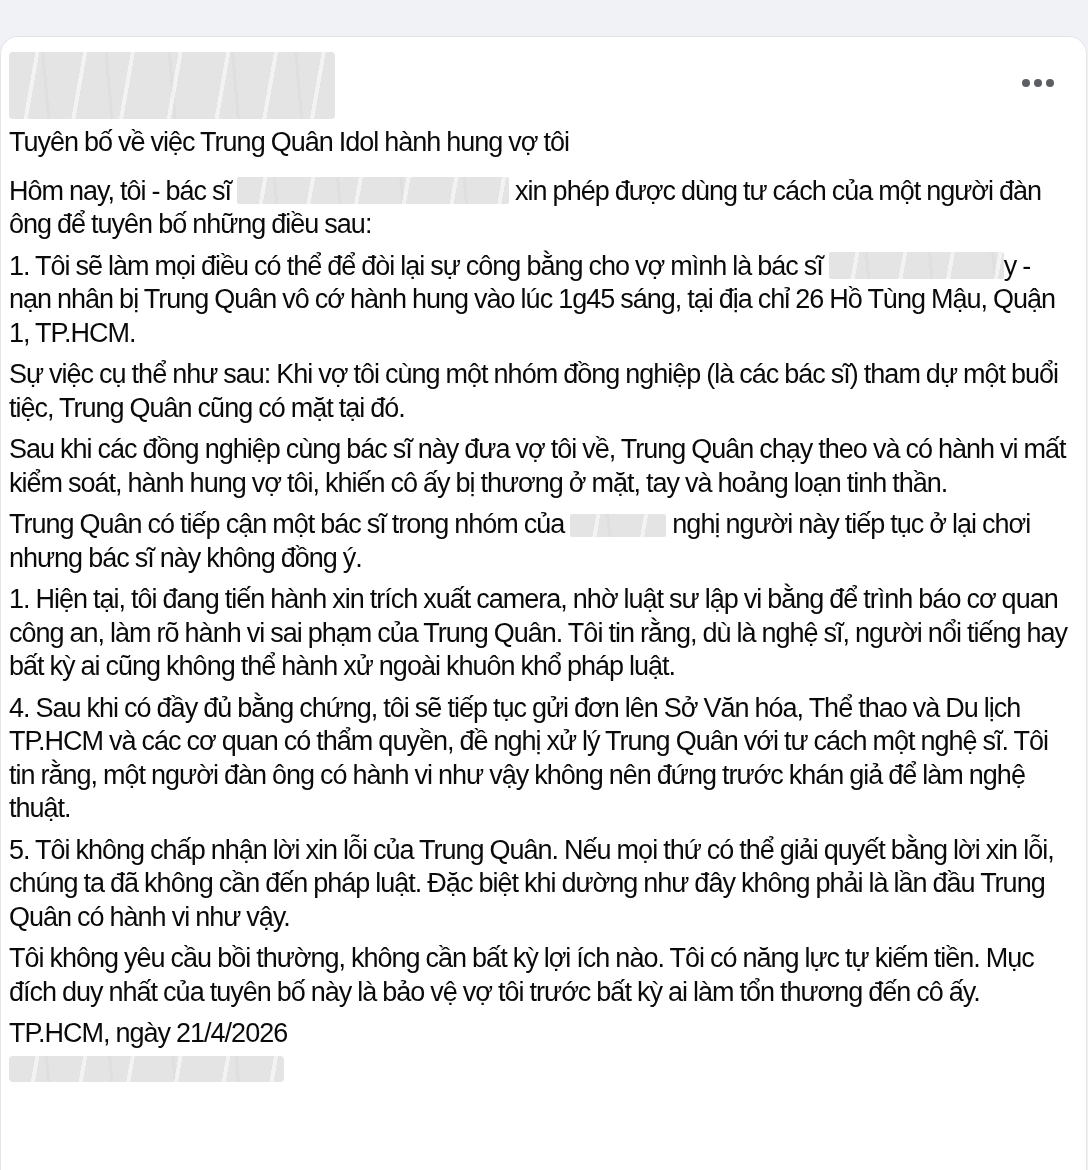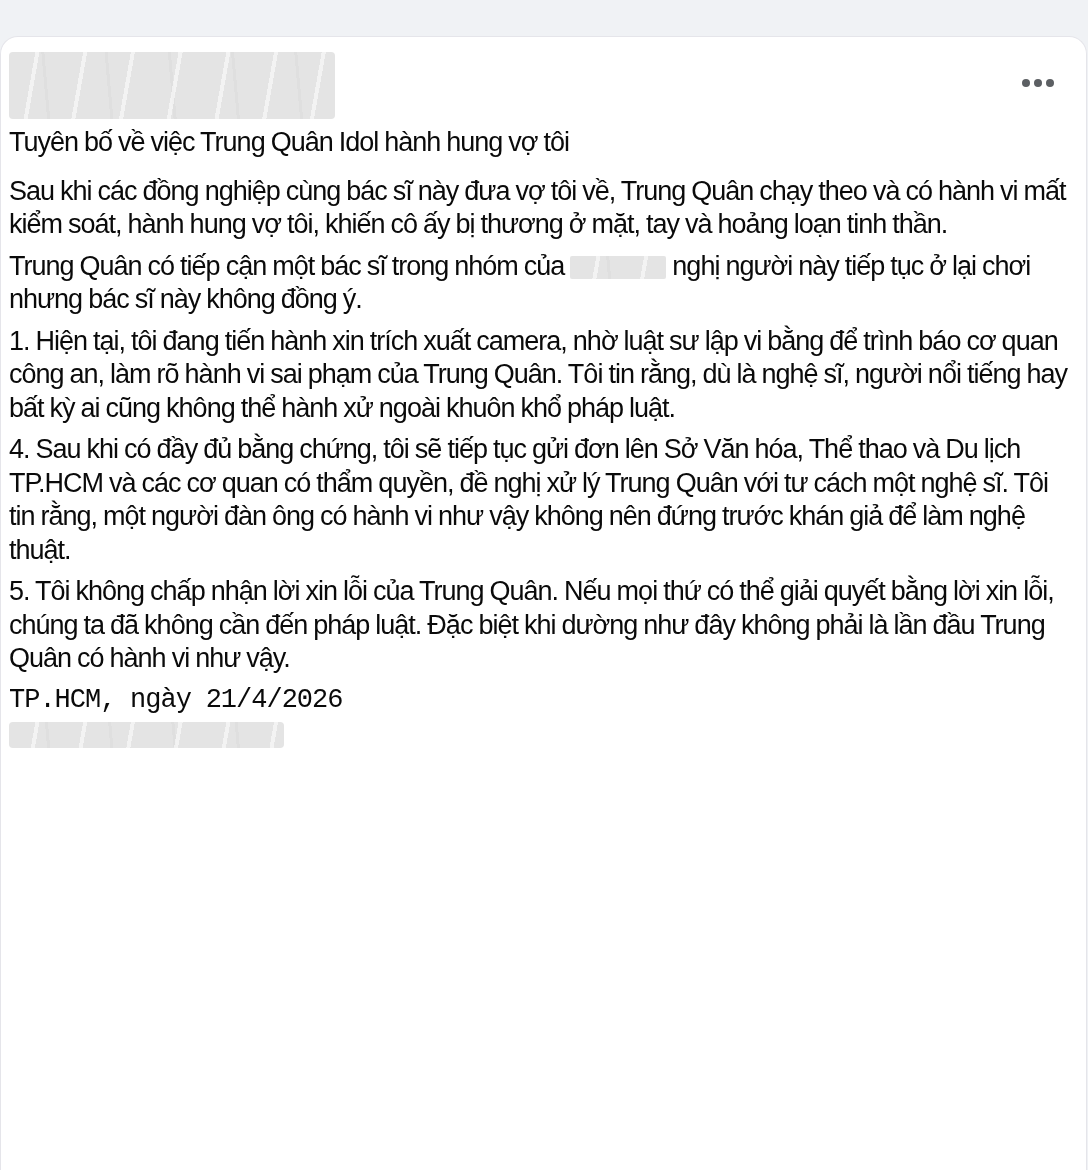--- a/index.html
+++ b/index.html
@@ -43,21 +43,21 @@
   .post-body{
     margin-top:7px;
     font-size:27px;
     line-height:33.5px;
     letter-spacing:-1px;
     color:#0a0a0a;
     word-spacing:-0.5px;
   }
   .para{margin:0 0 8px 0;}
   .para.title{margin-bottom:15px;}
-  .para.date{margin-bottom:0;font-family:Liberation Mono, monospace;}
+  .para.date{margin-bottom:0;}
   .redact.inline{
     display:inline-block;
     vertical-align:-4px;
     border-radius:2px;
   }
   .sig-block{margin-top:5px;}
 </style>
 </head>
 <body>
 
@@ -71,25 +71,29 @@
         <span class="dot"></span>
         <span class="dot"></span>
       </span>
     </button>
   </div>
 
   <div class="post-body">
     <div class="para title">Tuyên bố về việc Trung Quân Idol hành hung vợ tôi</div>
 
     <div id="post-paragraphs">
+        <div class="para">Hôm nay, tôi - bác sĩ <span class="redact inline" style="width: 272px; height: 27px;"></span> xin phép được dùng tư cách của một người đàn ông để tuyên bố những điều sau:</div>
+        <div class="para">1. Tôi sẽ làm mọi điều có thể để đòi lại sự công bằng cho vợ mình là bác sĩ <span class="redact inline" style="width: 175px; height: 27px;"></span>y - nạn nhân bị Trung Quân vô cớ hành hung vào lúc 1g45 sáng, tại địa chỉ 26 Hồ Tùng Mậu, Quận 1, TP.HCM.</div>
+        <div class="para">Sự việc cụ thể như sau: Khi vợ tôi cùng một nhóm đồng nghiệp (là các bác sĩ) tham dự một buổi tiệc, Trung Quân cũng có mặt tại đó.</div>
         <div class="para">Sau khi các đồng nghiệp cùng bác sĩ này đưa vợ tôi về, Trung Quân chạy theo và có hành vi mất kiểm soát, hành hung vợ tôi, khiến cô ấy bị thương ở mặt, tay và hoảng loạn tinh thần.</div>
         <div class="para">Trung Quân có tiếp cận một bác sĩ trong nhóm của <span class="redact inline" style="width: 96px; height: 23px;"></span> nghị người này tiếp tục ở lại chơi nhưng bác sĩ này không đồng ý.</div>
         <div class="para">1. Hiện tại, tôi đang tiến hành xin trích xuất camera, nhờ luật sư lập vi bằng để trình báo cơ quan công an, làm rõ hành vi sai phạm của Trung Quân. Tôi tin rằng, dù là nghệ sĩ, người nổi tiếng hay bất kỳ ai cũng không thể hành xử ngoài khuôn khổ pháp luật.</div>
         <div class="para">4. Sau khi có đầy đủ bằng chứng, tôi sẽ tiếp tục gửi đơn lên Sở Văn hóa, Thể thao và Du lịch TP.HCM và các cơ quan có thẩm quyền, đề nghị xử lý Trung Quân với tư cách một nghệ sĩ. Tôi tin rằng, một người đàn ông có hành vi như vậy không nên đứng trước khán giả để làm nghệ thuật.</div>
         <div class="para">5. Tôi không chấp nhận lời xin lỗi của Trung Quân. Nếu mọi thứ có thể giải quyết bằng lời xin lỗi, chúng ta đã không cần đến pháp luật. Đặc biệt khi dường như đây không phải là lần đầu Trung Quân có hành vi như vậy.</div>
+        <div class="para">Tôi không yêu cầu bồi thường, không cần bất kỳ lợi ích nào. Tôi có năng lực tự kiếm tiền. Mục đích duy nhất của tuyên bố này là bảo vệ vợ tôi trước bất kỳ ai làm tổn thương đến cô ấy.</div>
       </div>
 
     <div class="para date">TP.HCM, ngày 21/4/2026</div>
 
     <div class="redact sig-block" id="signature-block" style="width: 275px; height: 26px;"></div>
   </div>
 
 </div>
 
 </body></html>

